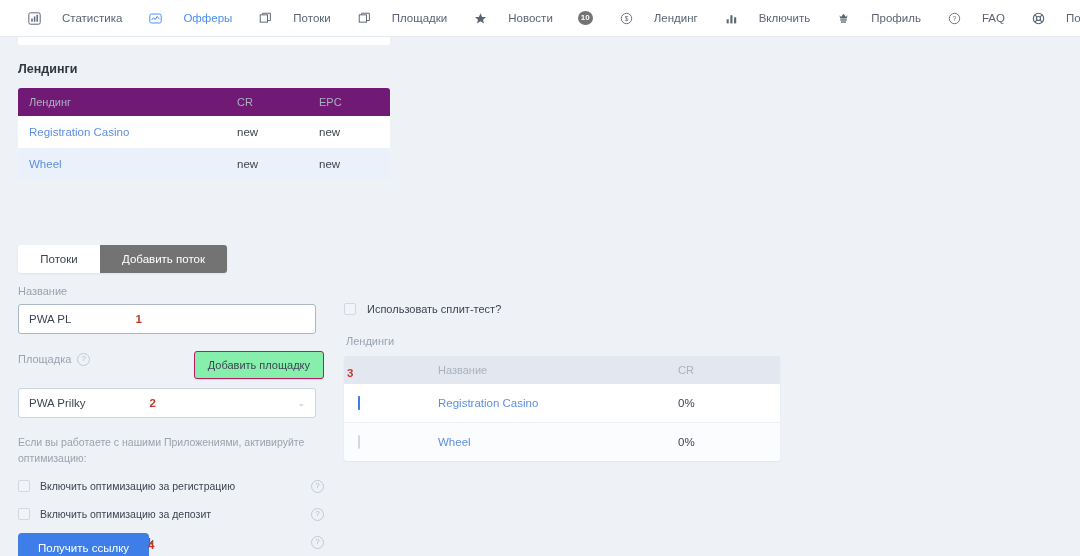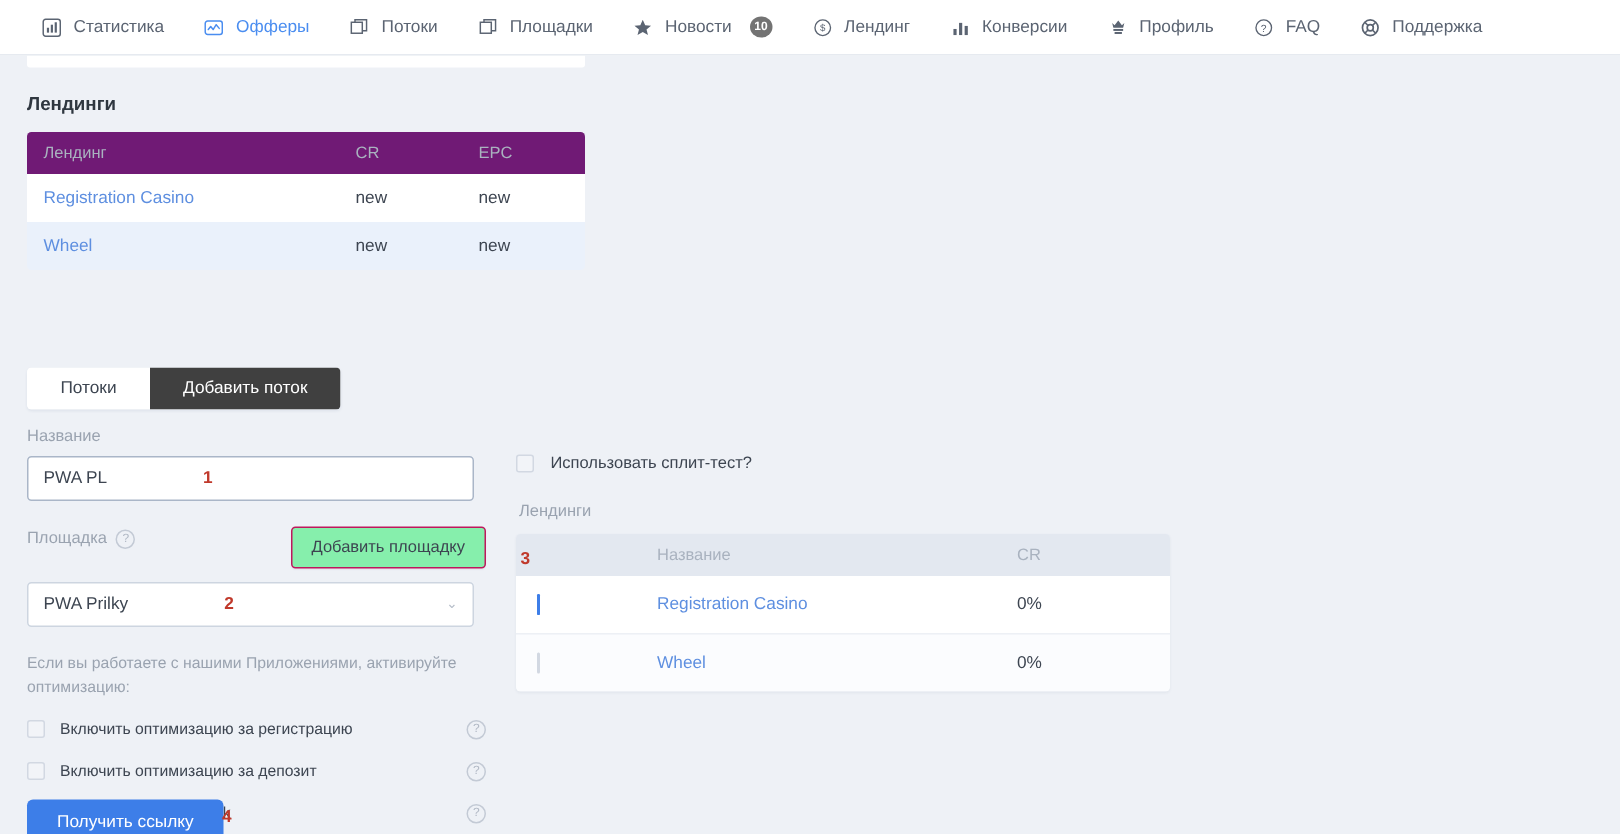--- a/index.html
+++ b/index.html
@@ -20,21 +20,21 @@
     display: flex;
     align-items: center;
     padding: 0 0 0 14px;
     border-bottom: 1px solid #e6eaf0;
     position: relative;
     z-index: 5;
   }
   .nav-item {
     display: flex;
     align-items: center;
-    gap: 7px;
+    gap: 20px;
     padding: 0 13px;
     height: 37px;
     color: #5b6472;
     font-size: 11.5px;
     white-space: nowrap;
     cursor: pointer;
     position: relative;
   }
   .nav-item .nav-ico {
     display: flex; align-items: center; justify-content: center;
@@ -109,21 +109,21 @@
     box-shadow: 0 1px 2px rgba(60,80,120,.09);
   }
   .tab {
     font-size: 11.5px;
     padding: 8px 22px;
     cursor: pointer;
     border: none;
     font-family: inherit;
   }
   .tab.inactive { background: #ffffff; color: #3d4551; min-width: 82px; }
-  .tab.active   { background: #404040; color: #ffffff; min-width: 122px; }
+  .tab.active   { background: #737373; color: #ffffff; min-width: 122px; }
 
   
   .form-left { position: absolute; left: 18px; top: 248px; width: 306px; }
   .field-label {
     font-size: 11px;
     color: #9aa3b0;
     margin-bottom: 7px;
     display: flex;
     align-items: center;
     gap: 6px;
@@ -351,21 +351,21 @@
   </div>
 
   <div class="nav-item">
     <span class="nav-ico">
       <svg width="13" height="13" viewBox="0 0 16 16">
           <rect x="2" y="9" width="2.6" height="5" fill="currentColor"></rect>
           <rect x="6.6" y="4" width="2.6" height="10" fill="currentColor"></rect>
           <rect x="11.2" y="6.5" width="2.6" height="7.5" fill="currentColor"></rect>
         </svg>
     </span>
-    <span>Конверсии</span>
+    <span>Включить</span>
   </div>
 
   <div class="nav-item">
     <span class="nav-ico">
       <svg width="13" height="13" viewBox="0 0 16 16">
           <polygon points="3,4 5,6 8,2 11,6 13,4 12,8 4,8" fill="currentColor"></polygon>
           <rect x="4" y="9" width="8" height="1.6" fill="currentColor"></rect>
           <rect x="5" y="11.5" width="6" height="1.6" fill="currentColor"></rect>
         </svg>
     </span>

